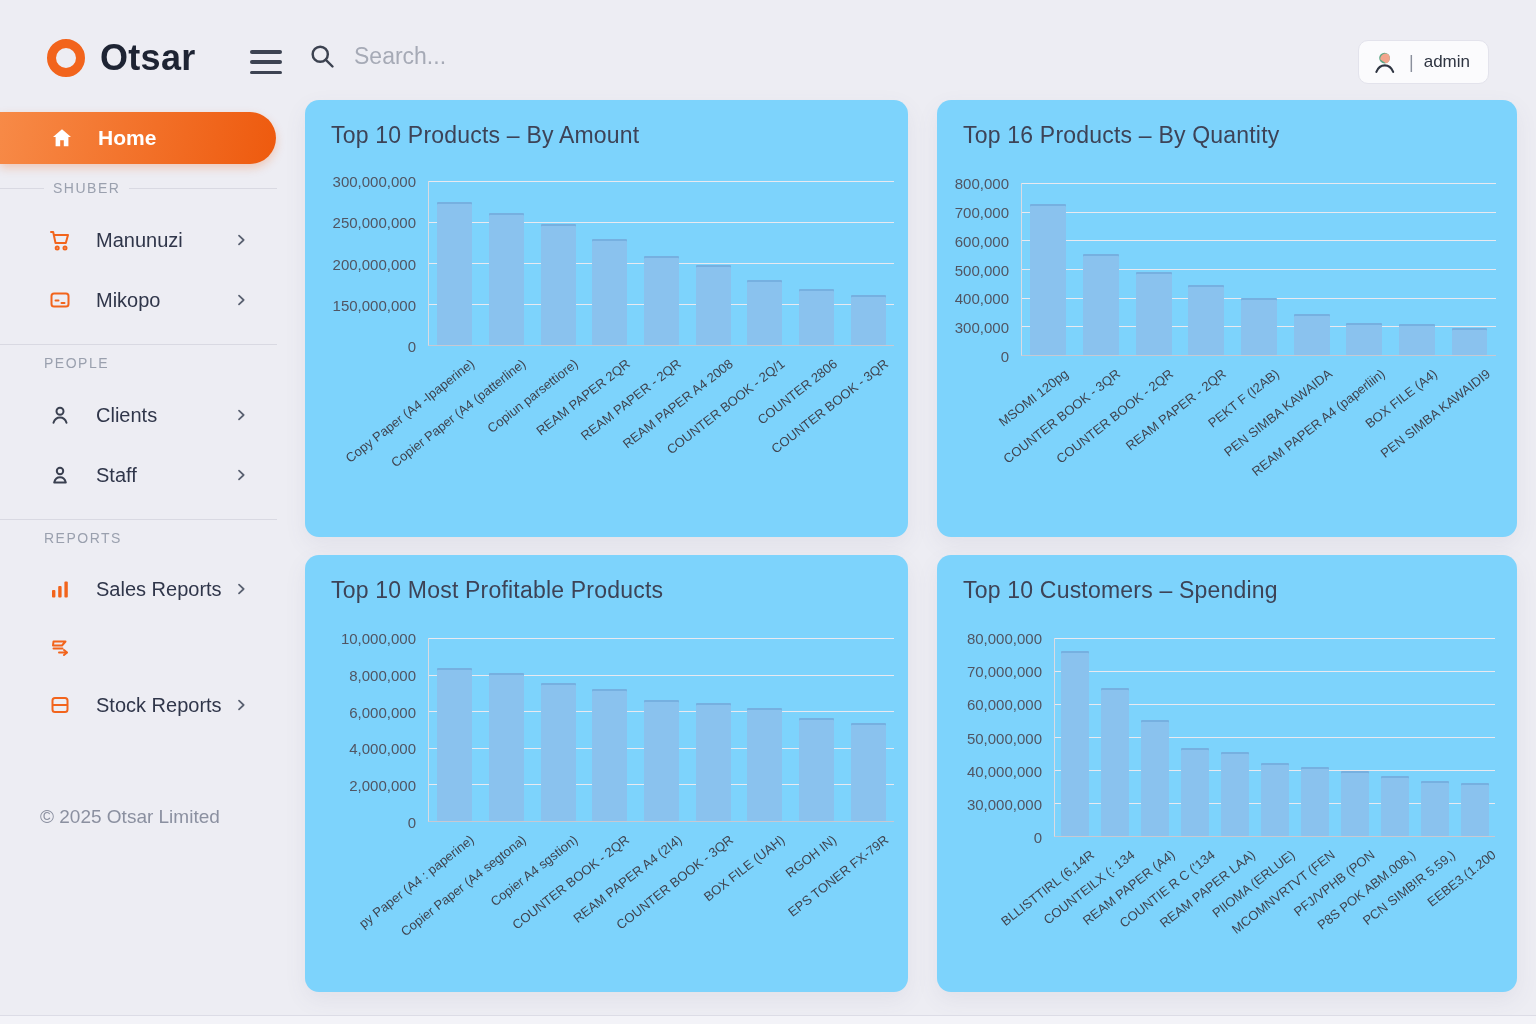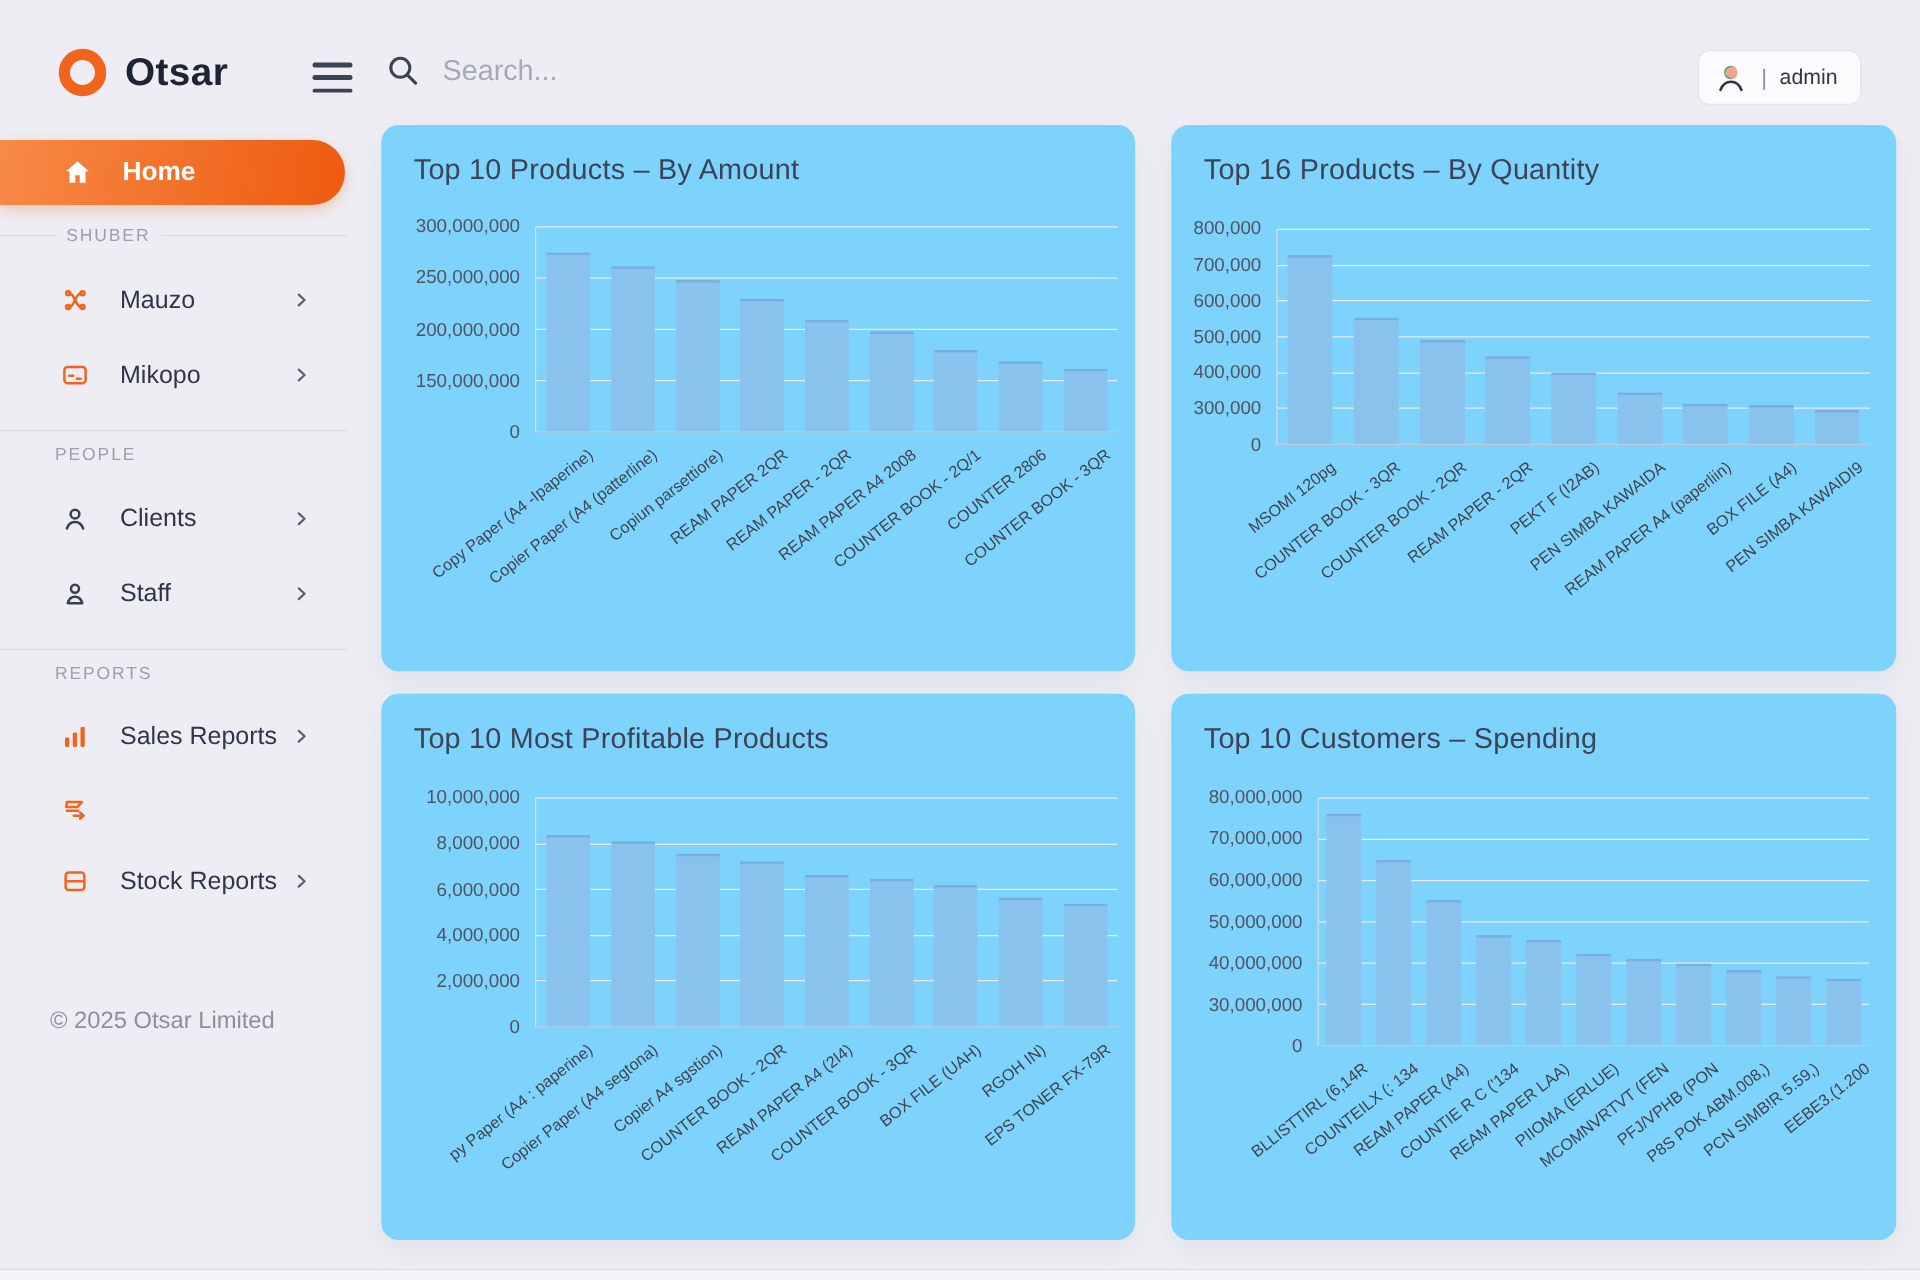--- a/index.html
+++ b/index.html
@@ -9,21 +9,21 @@
     background:#ededf3;
     color:#2f3542;
     overflow:hidden;
     position:relative;
   }
   .app { position:absolute; inset:0; background:#ededf3; }
 
   
   .topbar { position:absolute; left:0; top:0; right:0; height:100px; }
   .brand { position:absolute; left:44px; top:36px; display:flex; align-items:center; gap:12px; }
-  .brand-name { font-size:31px; font-weight:700; color:#1e2433; letter-spacing:.3px; }
+  .brand-name { font-size:36px; font-weight:700; color:#1e2433; letter-spacing:.3px; }
   .hamburger { position:absolute; left:250px; top:50px; width:32px; height:24px;
     display:flex; flex-direction:column; justify-content:space-between; cursor:pointer; background:none; border:none; }
   .hamburger span { display:block; height:3.5px; background:#3d4352; border-radius:2px; }
   .searchbox { position:absolute; left:308px; top:42px; display:flex; align-items:center; gap:18px; width:600px; }
   .searchbox input { border:none; outline:none; background:transparent; font-size:23px;
     color:#3a4050; width:500px; font-family:"Liberation Sans",sans-serif; }
   .searchbox input::placeholder { color:#a6aab6; }
   .userchip { position:absolute; right:47px; top:40px; height:44px; padding:0 18px 0 12px;
     background:#fbfbfd; border:1px solid #e3e3ec; border-radius:10px;
     display:flex; align-items:center; gap:10px; cursor:pointer; }
@@ -132,30 +132,27 @@
     </div>
 
     <div class="sec-rule">
       <div class="line"></div>
       <span class="txt">SHUBER</span>
     </div>
 
     <div class="nav-list">
       <div class="nav-item">
         <span class="nicon">
-          <svg width="24" height="24" viewBox="0 0 24 24" fill="none" stroke="#f2641c" stroke-width="2" stroke-linecap="round">
-              <path d="M7.5 6.5c4.5 0 4.5 11 9.5 11"></path>
-              <path d="M17 6.5c-5 0-5 11-9.5 11"></path>
-              <circle cx="6.5" cy="6.5" r="1.6"></circle>
-              <circle cx="18" cy="6.5" r="1.6"></circle>
-              <circle cx="6.5" cy="17.5" r="1.6"></circle>
-              <circle cx="18" cy="17.5" r="1.6"></circle>
-            </svg>
-        </span>
-        <span class="label">Mauzo</span>
+          <svg width="24" height="24" viewBox="0 0 24 24" fill="none" stroke="#f2641c" stroke-width="2" stroke-linecap="round" stroke-linejoin="round">
+              <circle cx="9.2" cy="20" r="1.5"></circle>
+              <circle cx="17" cy="20" r="1.5"></circle>
+              <path d="M3 4h2.2l2.3 11h10.3l2.2-8H6.2"></path>
+            </svg>
+        </span>
+        <span class="label">Manunuzi</span>
         <span class="chev">
           <svg width="16" height="16" viewBox="0 0 24 24" fill="none" stroke="#596070" stroke-width="2.6" stroke-linecap="round" stroke-linejoin="round">
               <path d="M9 5.5 16 12l-7 6.5"></path>
             </svg>
         </span>
       </div>
       <div class="nav-item">
         <span class="nicon">
           <svg width="24" height="24" viewBox="0 0 24 24" fill="none" stroke="#f2641c" stroke-width="2" stroke-linecap="round">
               <rect x="3.5" y="5.5" width="17" height="13" rx="2.5"></rect>

